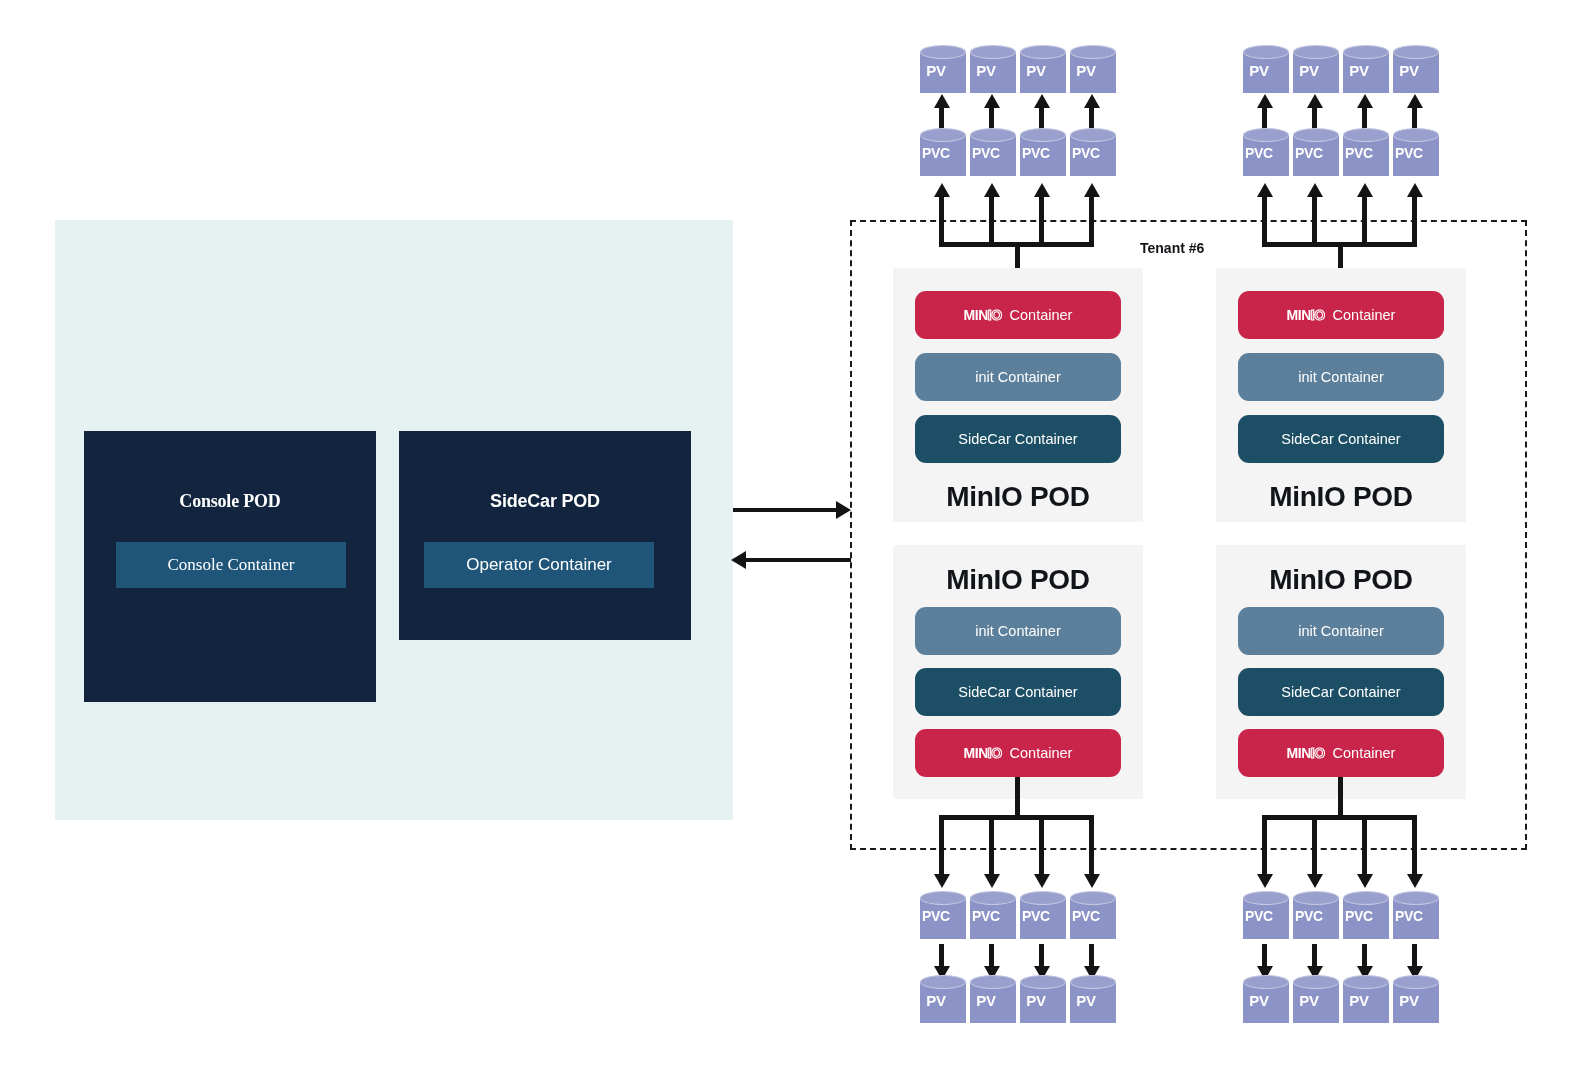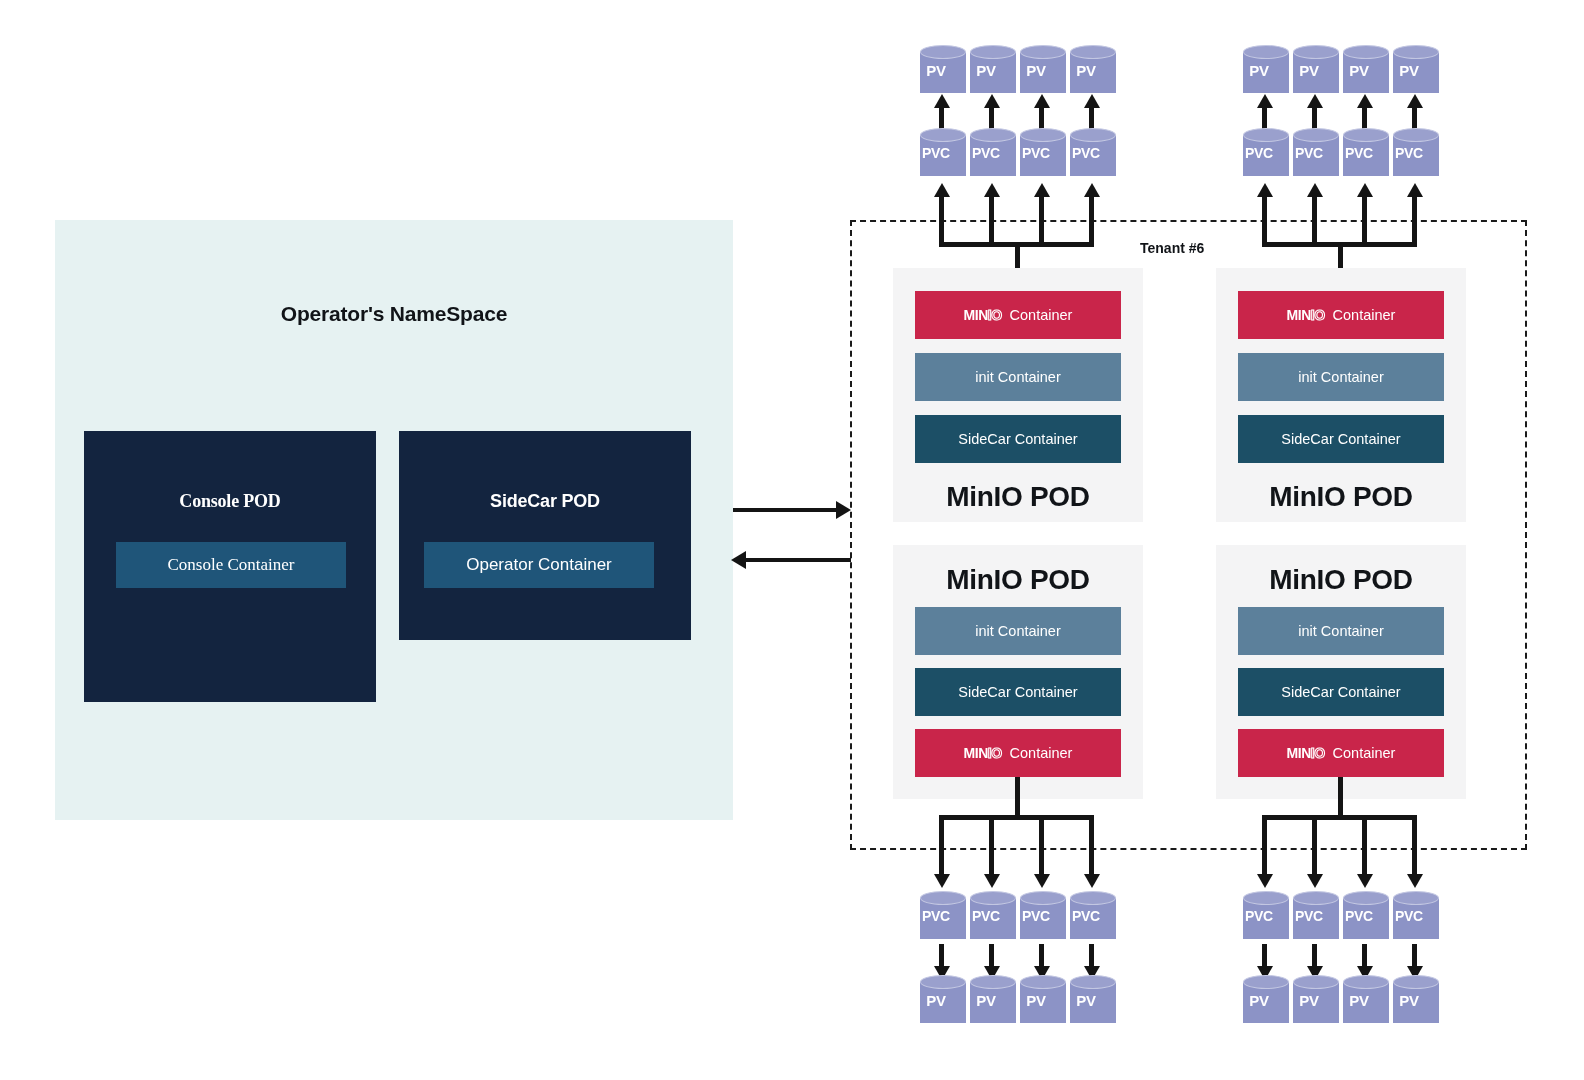--- a/index.html
+++ b/index.html
@@ -19,21 +19,21 @@
   
   .tenant-box{position:absolute;left:850px;top:220px;width:677px;height:630px;
             border:2px dashed #1a1a1a;box-sizing:border-box;background:transparent;}
   .tenant-label{position:absolute;left:1140px;top:240px;font-size:14px;font-weight:bold;color:#111418;}
 
   
   .card{position:absolute;background:#f4f4f5;}
   .card-title{position:absolute;left:0;width:100%;text-align:center;
             font-size:28px;font-weight:bold;color:#111418;letter-spacing:-0.3px;}
   .ctr{position:absolute;display:flex;align-items:center;justify-content:center;
-            font-size:14.5px;color:#ffffff;}
+            font-size:14.5px;color:#ffffff;border-radius:11px;}
   .ctr.minio{background:#c9254a;}
   .ctr.init{background:#5c809b;}
   .ctr.sidecar{background:#1c4f66;}
 
   
   .minio-logo{display:inline-flex;align-items:baseline;margin-right:8px;}
   .minio-logo .m1{font-weight:bold;font-size:14px;letter-spacing:-0.5px;color:#ffffff;}
   .minio-logo .m2{font-weight:bold;font-size:14px;letter-spacing:-0.5px;color:#c9254a;
             -webkit-text-stroke:1.1px #ffffff;}
 
@@ -54,21 +54,20 @@
   .arw.down{border-left:8px solid transparent;border-right:8px solid transparent;border-top:14px solid #141414;}
   .arw.right{border-top:9px solid transparent;border-bottom:9px solid transparent;border-left:15px solid #141414;}
   .arw.left{border-top:9px solid transparent;border-bottom:9px solid transparent;border-right:15px solid #141414;}
 </style>
 </head>
 <body>
 
 <div id="stage">
 
   <div class="ns-box"></div>
-  <div class="ns-title">Operator's NameSpace</div>
 
   <div class="pod-dark" style="left:84px;top:431px;width:292px;height:271px;font-family:Liberation Serif, serif;">
     <div class="pod-title">Console POD</div>
     <div class="pod-inner" style="left:32px;top:111px;width:230px;height:46px;">Console Container</div>
   </div>
 
   <div class="pod-dark" style="left:399px;top:431px;width:292px;height:209px;">
     <div class="pod-title">SideCar POD</div>
     <div class="pod-inner" style="left:25px;top:111px;width:230px;height:46px;">Operator Container</div>
   </div>

